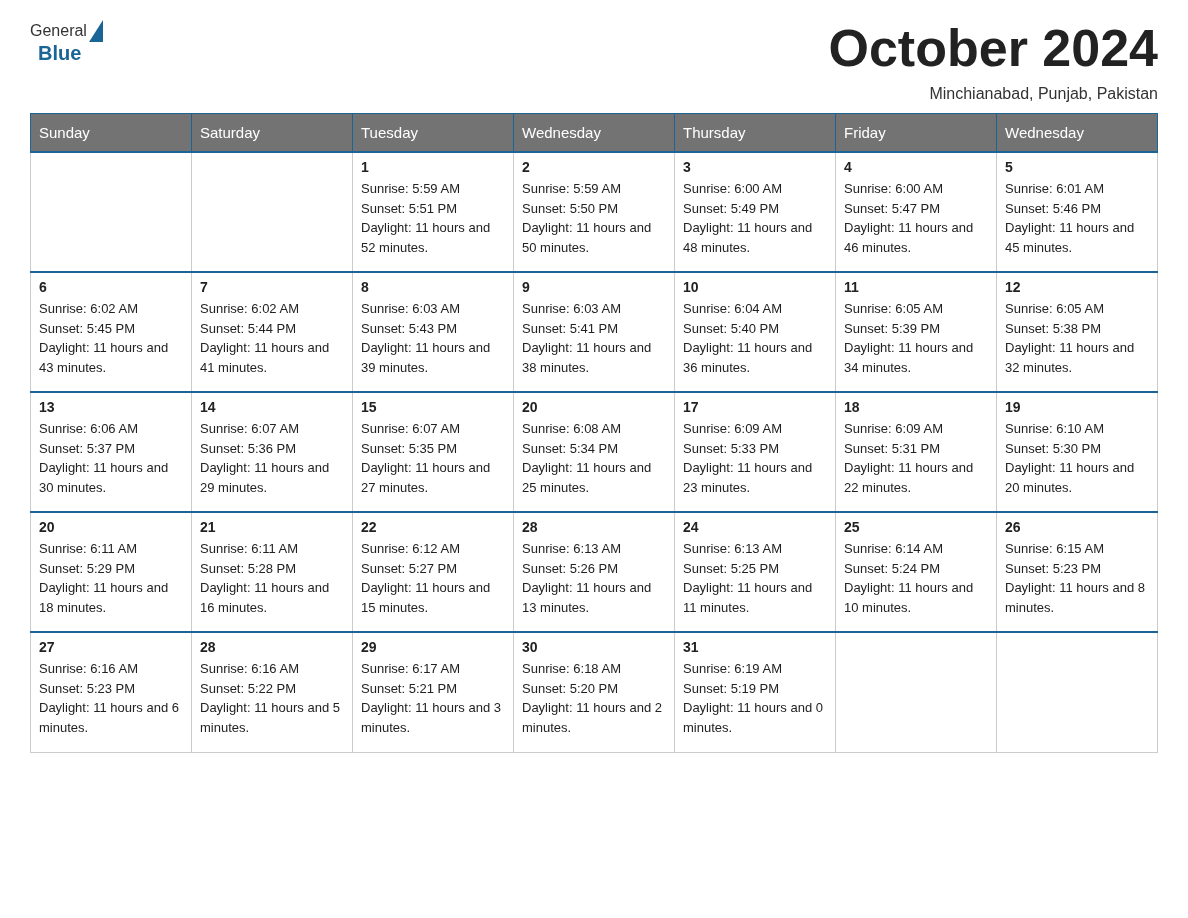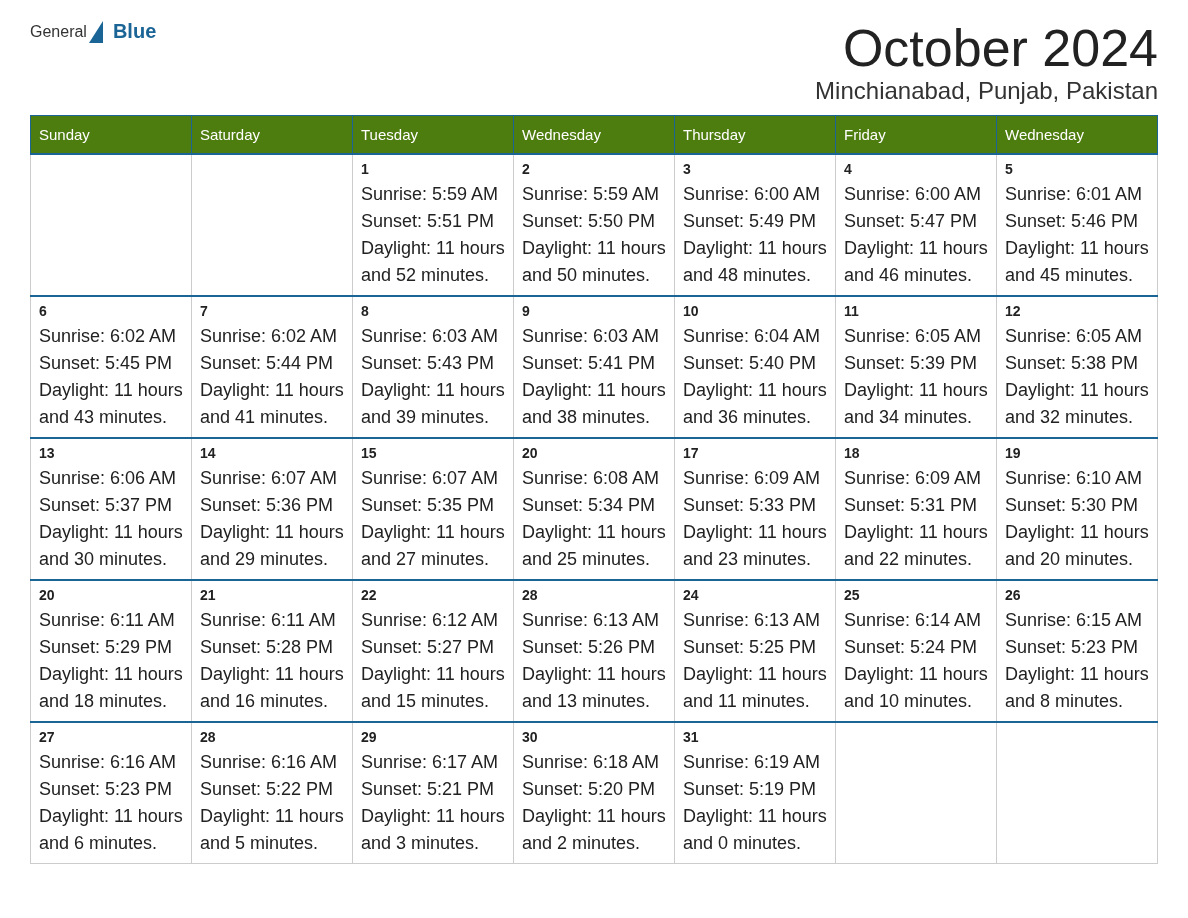--- a/index.html
+++ b/index.html
@@ -25,36 +25,36 @@
       border-left: 14px solid transparent;
       border-bottom: 22px solid #1a6496;
       margin: 0 2px;
       display: inline-block;
     }
     .title-area {
       text-align: right;
     }
     .month-title {
       font-size: 52px;
-      font-weight: normal;
+      font-weight: bold;
       color: #222;
       line-height: 1.1;
     }
     .location {
-      font-size: 24px;
+      font-size: 16px;
       color: #333;
-      margin-top: 0;
+      margin-top: 8px;
     }
     .calendar {
       width: 100%;
       border-collapse: collapse;
       margin-top: 10px;
     }
     .calendar th {
-      background-color: #4d7c0f;
+      background-color: #737373;
       color: #fff;
       padding: 10px 8px;
       text-align: left;
       font-size: 15px;
       font-weight: normal;
       border: 1px solid #1a6496;
     }
     .calendar td {
       vertical-align: top;
       border: 1px solid #ccc;
@@ -67,30 +67,30 @@
     }
     .day-number {
       font-size: 14px;
       font-weight: bold;
       color: #222;
       margin-bottom: 4px;
       display: block;
     }
     .day-info {
       color: #222;
-      font-size: 18px;
+      font-size: 13px;
       line-height: 1.5;
     }
     .empty-cell {
       border-top: 2px solid #1a6496;
       background: #fff;
     }
     .logo-wrapper {
       display: flex;
-      flex-direction: row;
+      flex-direction: column;
       justify-content: center;
     }
     .logo-top {
       display: flex;
       align-items: center;
     }
     .logo-bottom {
       color: #1a6496;
       font-size: 20px;
       font-weight: bold;

